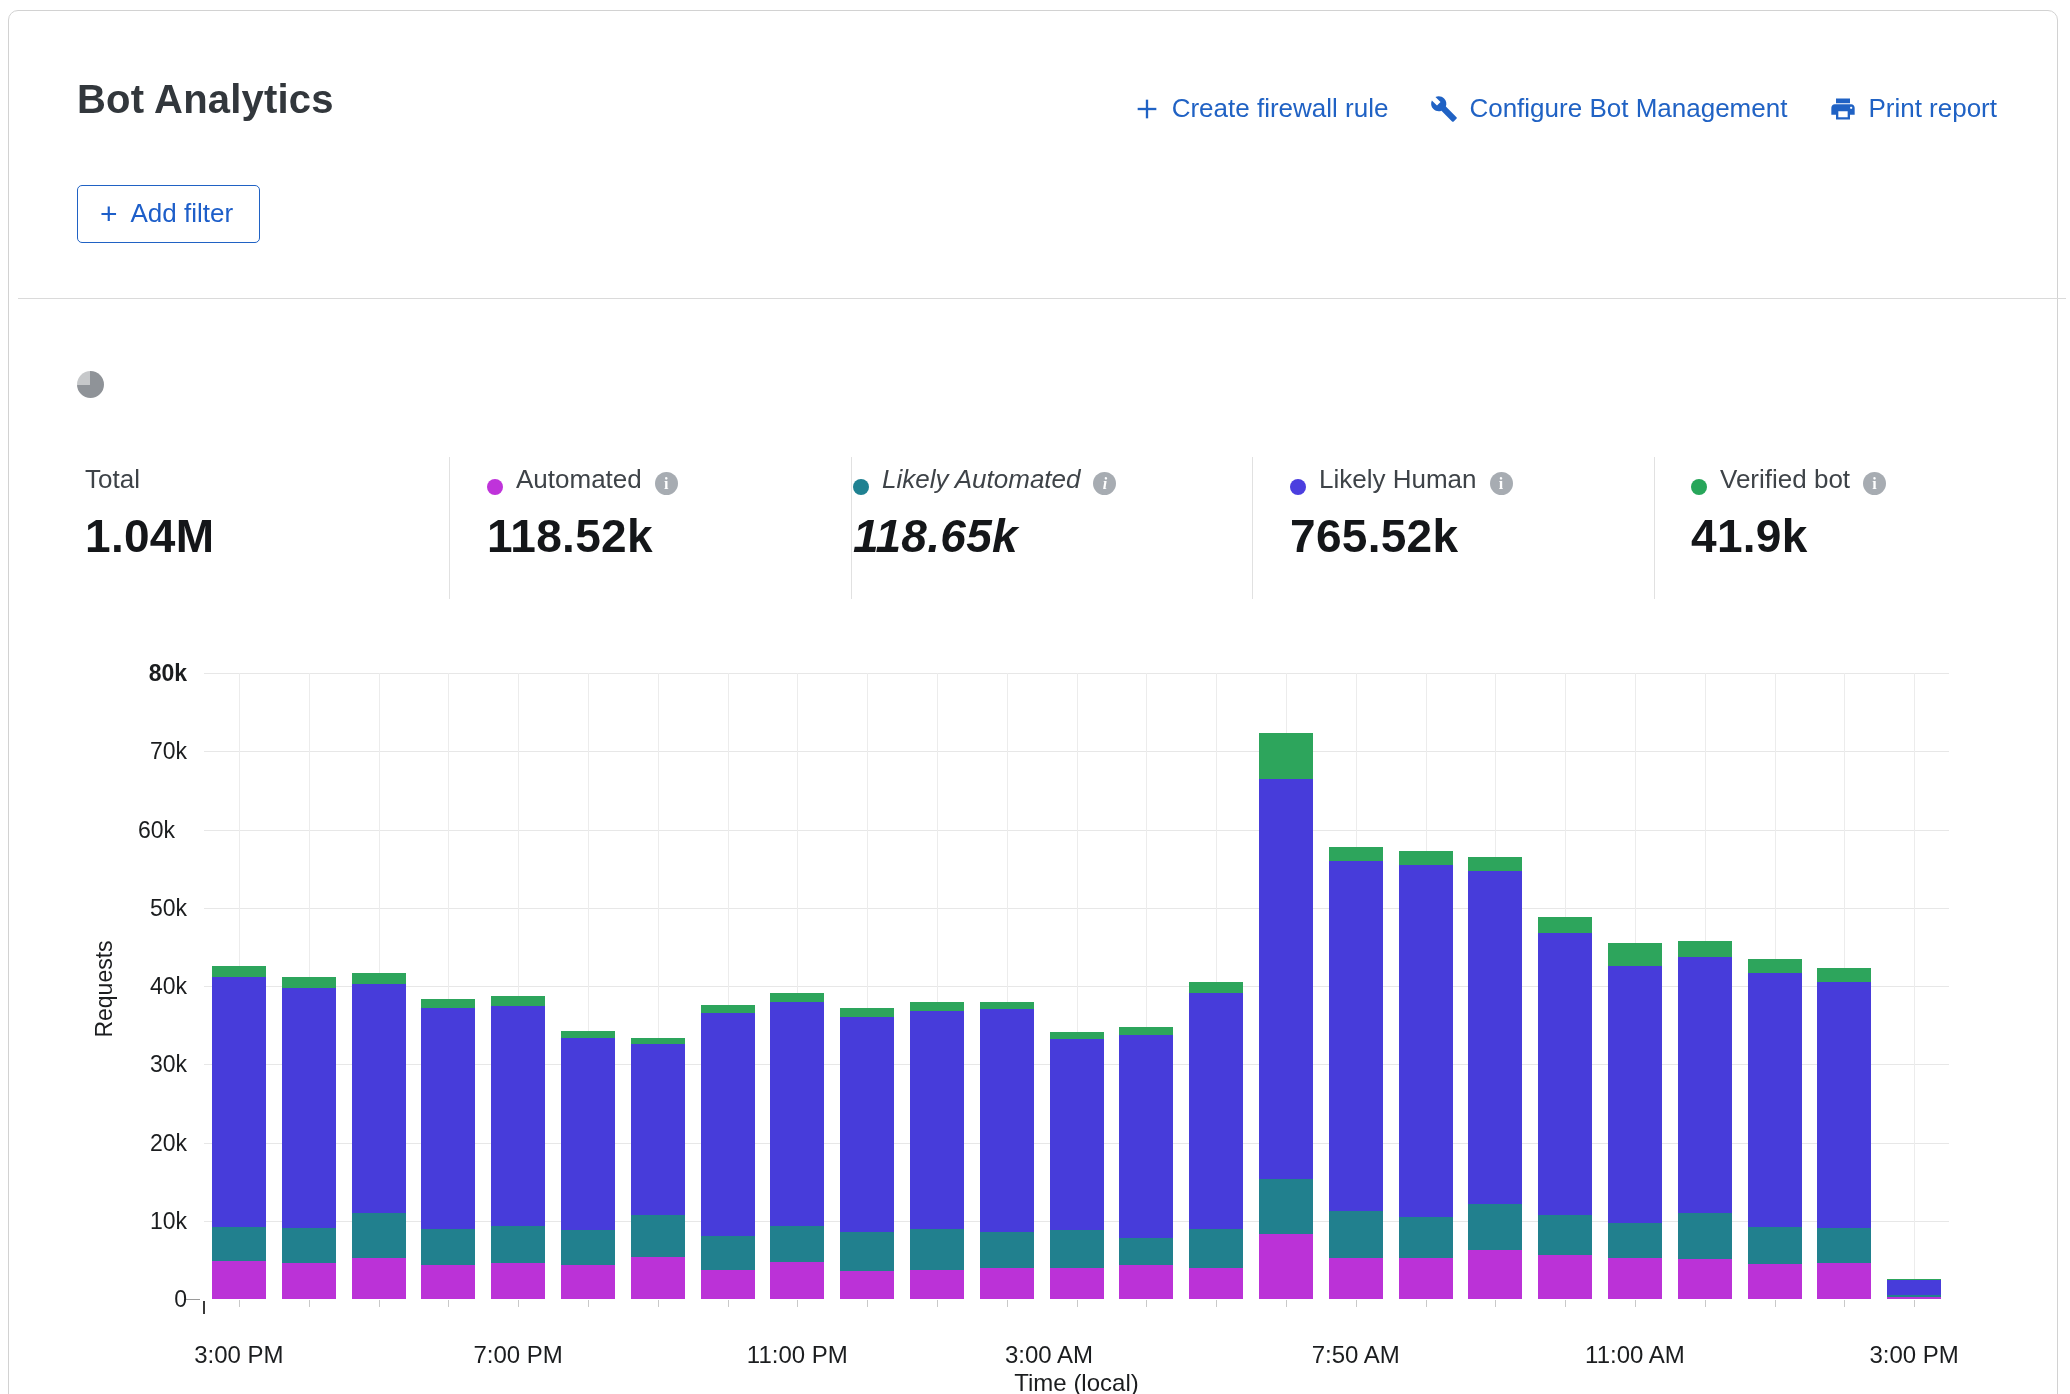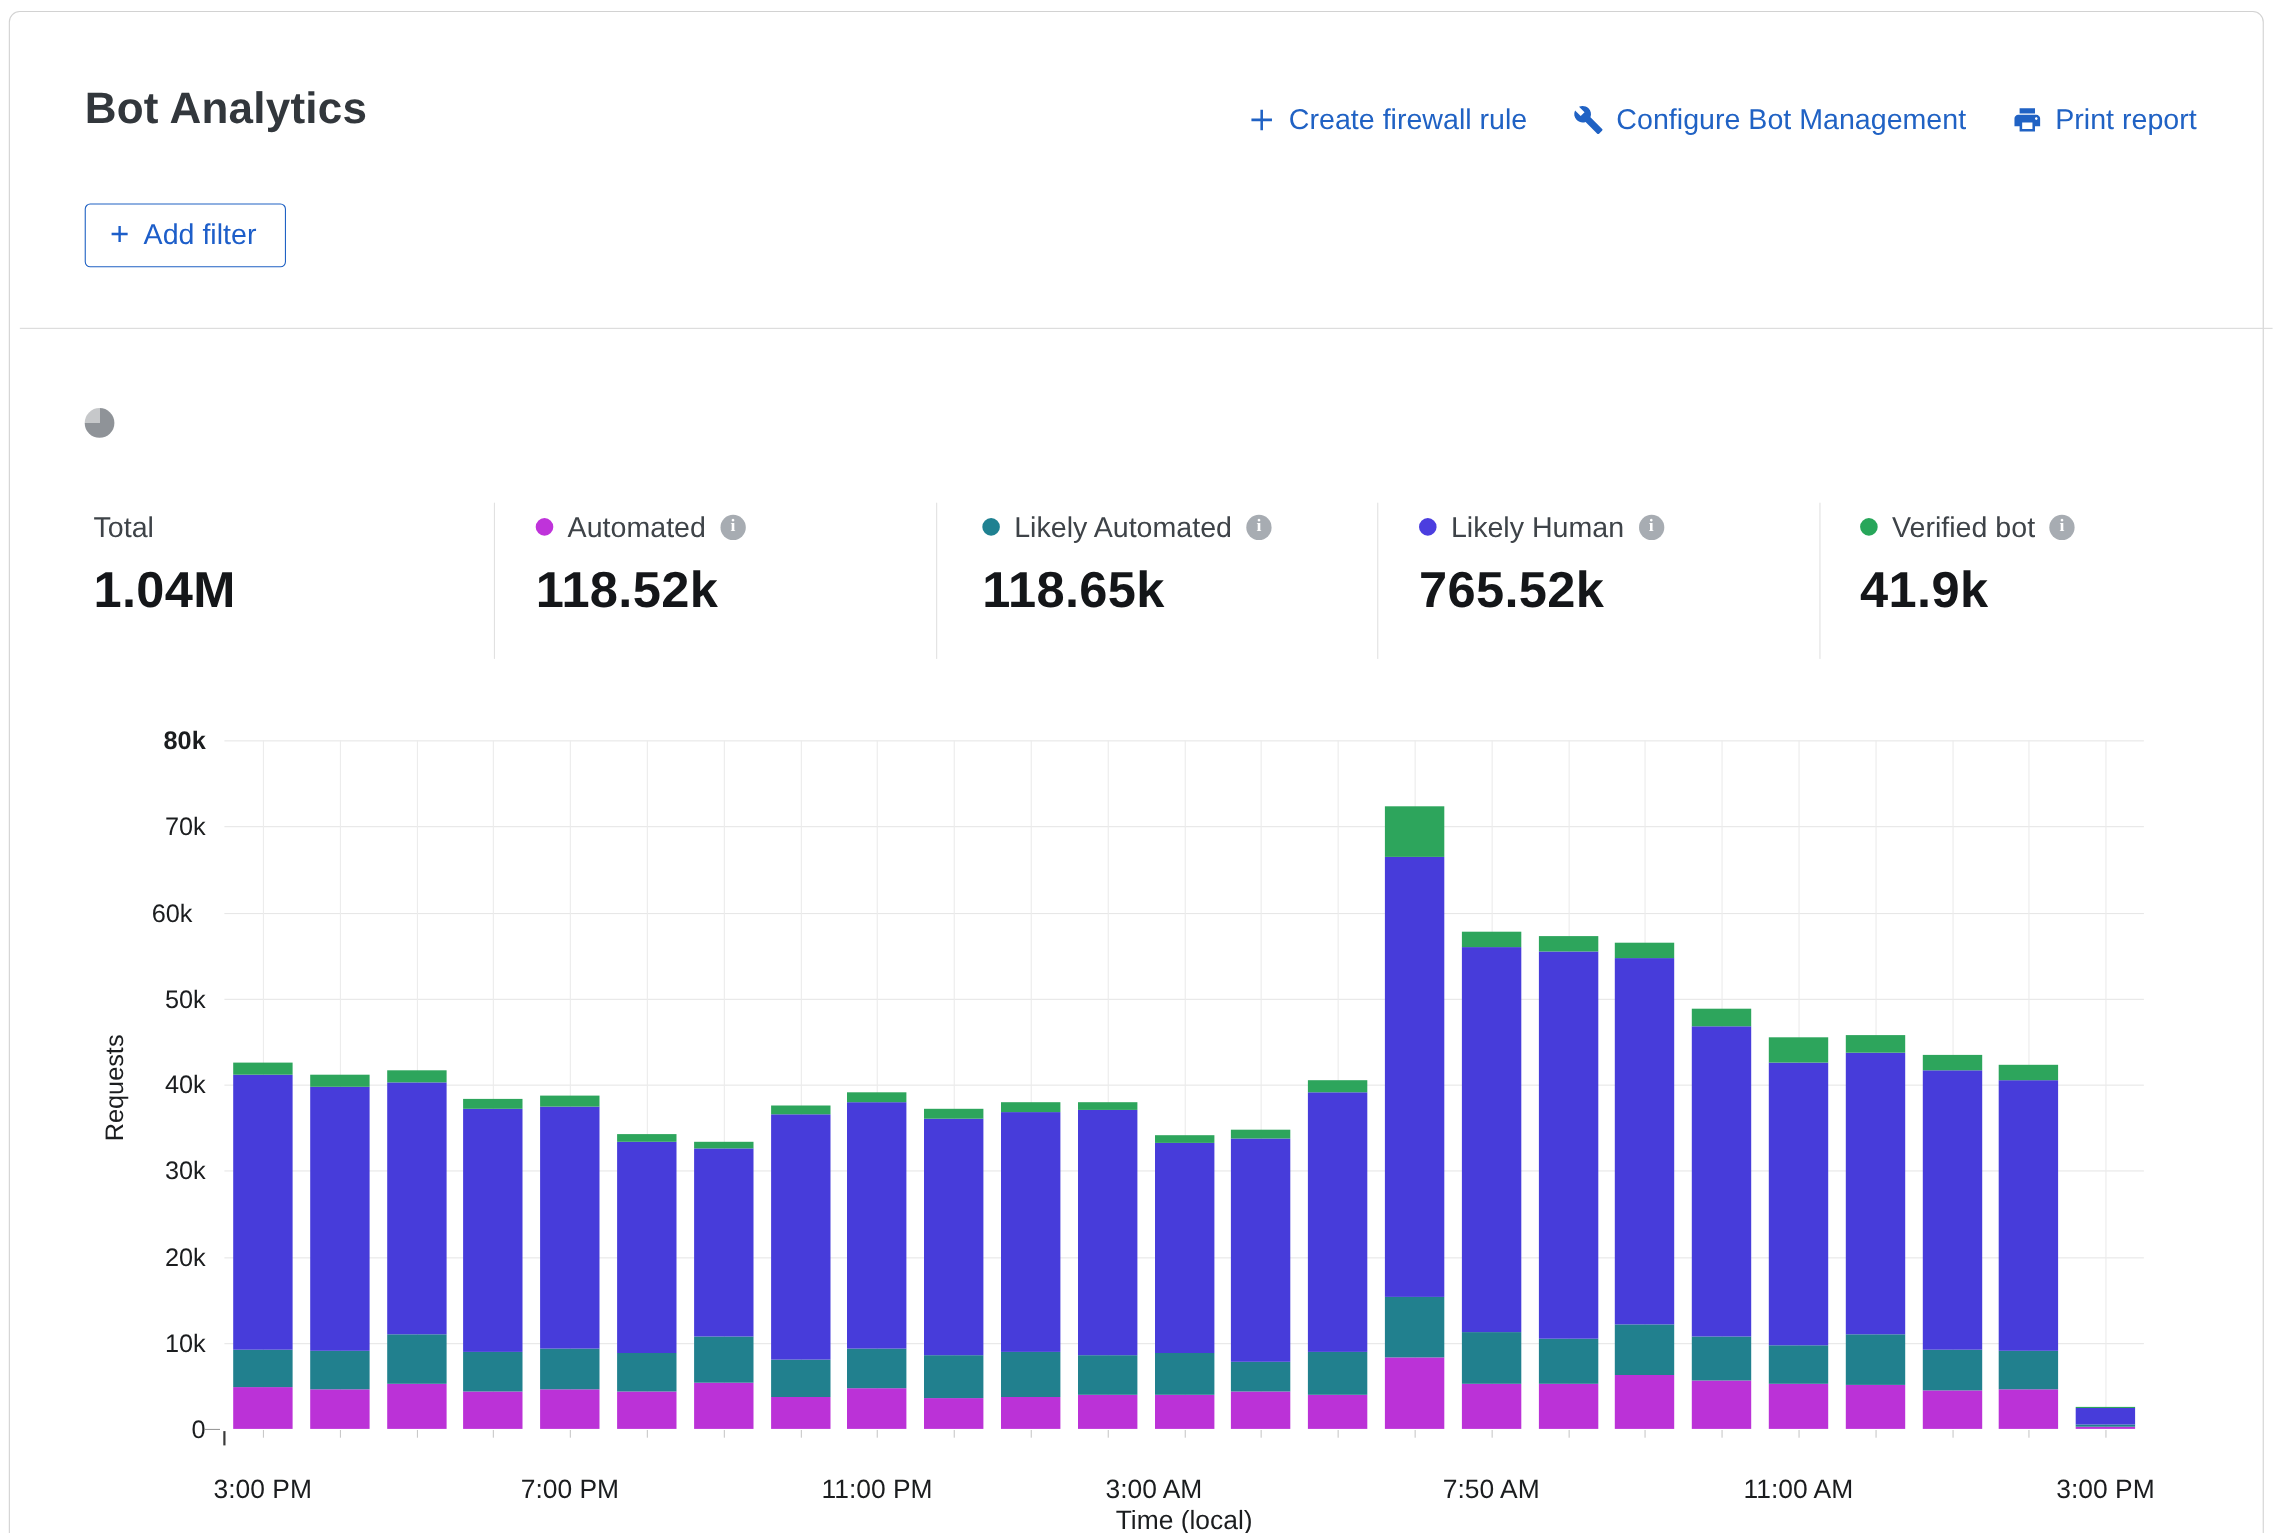--- a/index.html
+++ b/index.html
@@ -34,21 +34,21 @@
 
   .section-title-row { position:absolute; left:68px; top:360px; display:flex; align-items:center; gap:18px; }
   .section-title { font-size:32px; font-weight:700; color:#32373c; }
   .pie-icon {
     width:27px; height:27px; border-radius:50%;
     background:conic-gradient(#8f9398 0deg 270deg, #c6c8ca 270deg 360deg);
   }
 
   .stats { position:absolute; left:0; top:0; width:2070px; height:0; }
   .stat-col { position:absolute; top:452px; }
-  .stat-label-row { display:flex; align-items:center; gap:13px; height:32px; }
+  .stat-label-row { display:flex; align-items:flex-end; gap:13px; height:32px; }
   .stat-dot { width:16px; height:16px; border-radius:50%; }
   .stat-label { font-size:26px; color:#3e4348; }
   .info-icon {
     width:23px; height:23px; border-radius:50%; background:#a7acb2; color:#fff;
     font-size:16px; font-weight:700; display:inline-flex; align-items:center; justify-content:center;
     font-family:"Liberation Serif", serif; cursor:pointer;
   }
   .stat-value { margin-top:14px; font-size:46px; font-weight:700; color:#141619; letter-spacing:.3px; }
   .stat-divider { position:absolute; top:446px; width:1px; height:142px; background:#e1e1e1; }
 
@@ -124,21 +124,21 @@
           <div class="stat-value">1.04M</div>
         </div>
         <div class="stat-col" style="left: 478px;">
           <div class="stat-label-row">
             <span class="stat-dot" style="background: rgb(191, 51, 218);"></span>
             <span class="stat-label">Automated</span>
             <span class="info-icon">i</span>
           </div>
           <div class="stat-value">118.52k</div>
         </div>
-        <div class="stat-col" style="left: 884px;">
+        <div class="stat-col" style="left: 844px; font-style: italic;">
           <div class="stat-label-row">
             <span class="stat-dot" style="background: rgb(31, 129, 145);"></span>
             <span class="stat-label">Likely Automated</span>
             <span class="info-icon">i</span>
           </div>
           <div class="stat-value">118.65k</div>
         </div>
         <div class="stat-col" style="left: 1281px;">
           <div class="stat-label-row">
             <span class="stat-dot" style="background: rgb(75, 62, 223);"></span>

